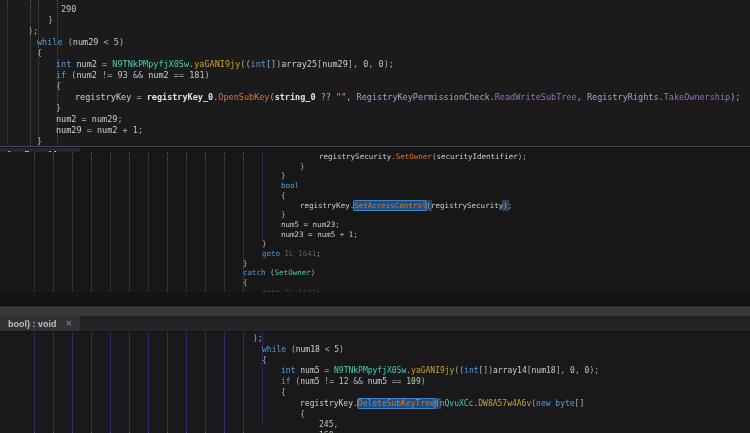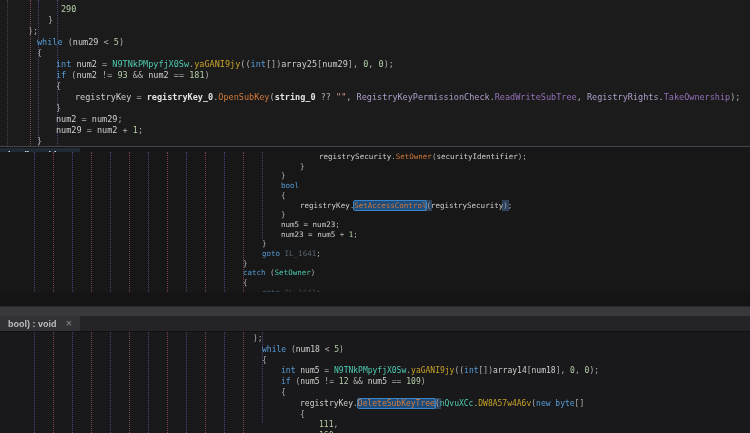--- a/index.html
+++ b/index.html
@@ -108,15 +108,15 @@
     <div class="guide" style="left: 243px; border-left-color: rgba(190, 95, 110, 0.6);"></div>
     <div class="guide" style="left: 262px; border-left-color: rgba(108, 108, 206, 0.55); height: 90%;"></div>
     <div class="code-line" style="left: 253px; top: 2px; font-size: 8px;"><span style="color: rgb(176, 176, 176);">);</span></div>
     <div class="code-line" style="left: 262px; top: 12.8px; font-size: 8px;"><span style="color: rgb(86, 156, 214);">while</span><span style="color: rgb(176, 176, 176);"> (</span><span style="color: rgb(207, 207, 207);">num18</span><span style="color: rgb(176, 176, 176);"> &lt; </span><span style="color: rgb(181, 206, 168);">5</span><span style="color: rgb(176, 176, 176);">)</span></div>
     <div class="code-line" style="left: 262px; top: 23.6px; font-size: 8px;"><span style="color: rgb(176, 176, 176);">{</span></div>
     <div class="code-line" style="left: 281px; top: 34.4px; font-size: 8px;"><span style="color: rgb(86, 156, 214);">int</span><span style="color: rgb(176, 176, 176);"> </span><span style="color: rgb(207, 207, 207);">num5</span><span style="color: rgb(176, 176, 176);"> = </span><span style="color: rgb(78, 201, 176);">N9TNkPMpyfjX0Sw</span><span style="color: rgb(176, 176, 176);">.</span><span style="color: rgb(201, 162, 39);">yaGANI9jy</span><span style="color: rgb(176, 176, 176);">((</span><span style="color: rgb(86, 156, 214);">int</span><span style="color: rgb(176, 176, 176);">[])</span><span style="color: rgb(207, 207, 207);">array14</span><span style="color: rgb(176, 176, 176);">[</span><span style="color: rgb(207, 207, 207);">num18</span><span style="color: rgb(176, 176, 176);">], </span><span style="color: rgb(181, 206, 168);">0</span><span style="color: rgb(176, 176, 176);">, </span><span style="color: rgb(181, 206, 168);">0</span><span style="color: rgb(176, 176, 176);">);</span></div>
     <div class="code-line" style="left: 281px; top: 45.2px; font-size: 8px;"><span style="color: rgb(86, 156, 214);">if</span><span style="color: rgb(176, 176, 176);"> (</span><span style="color: rgb(207, 207, 207);">num5</span><span style="color: rgb(176, 176, 176);"> != </span><span style="color: rgb(181, 206, 168);">12</span><span style="color: rgb(176, 176, 176);"> &amp;&amp; </span><span style="color: rgb(207, 207, 207);">num5</span><span style="color: rgb(176, 176, 176);"> == </span><span style="color: rgb(181, 206, 168);">109</span><span style="color: rgb(176, 176, 176);">)</span></div>
     <div class="code-line" style="left: 281px; top: 56px; font-size: 8px;"><span style="color: rgb(176, 176, 176);">{</span></div>
     <div class="code-line" style="left: 300px; top: 66.8px; font-size: 8px;"><span style="color: rgb(207, 207, 207);">registryKey</span><span style="color: rgb(176, 176, 176);">.</span><span class="hl-ref" style="color: rgb(211, 121, 59);">DeleteSubKeyTree</span><span class="hl-br" style="color: rgb(176, 176, 176);">(</span><span style="color: rgb(78, 201, 176);">nQvuXCc</span><span style="color: rgb(176, 176, 176);">.</span><span style="color: rgb(201, 162, 39);">DW8A57w4A6v</span><span style="color: rgb(176, 176, 176);">(</span><span style="color: rgb(86, 156, 214);">new</span><span style="color: rgb(176, 176, 176);"> </span><span style="color: rgb(86, 156, 214);">byte</span><span style="color: rgb(176, 176, 176);">[]</span></div>
     <div class="code-line" style="left: 300px; top: 77.6px; font-size: 8px;"><span style="color: rgb(176, 176, 176);">{</span></div>
-    <div class="code-line" style="left: 319px; top: 88.4px; font-size: 8px;"><span style="color: rgb(181, 206, 168);">111</span><span style="color: rgb(176, 176, 176);">,</span></div>
+    <div class="code-line" style="left: 319px; top: 88.4px; font-size: 8px;"><span style="color: rgb(181, 206, 168);">245</span><span style="color: rgb(176, 176, 176);">,</span></div>
     <div class="code-line" style="left: 319px; top: 99.2px; font-size: 8px;"><span style="color: rgb(181, 206, 168);">160</span></div>
   </div>
 
 </body></html>

